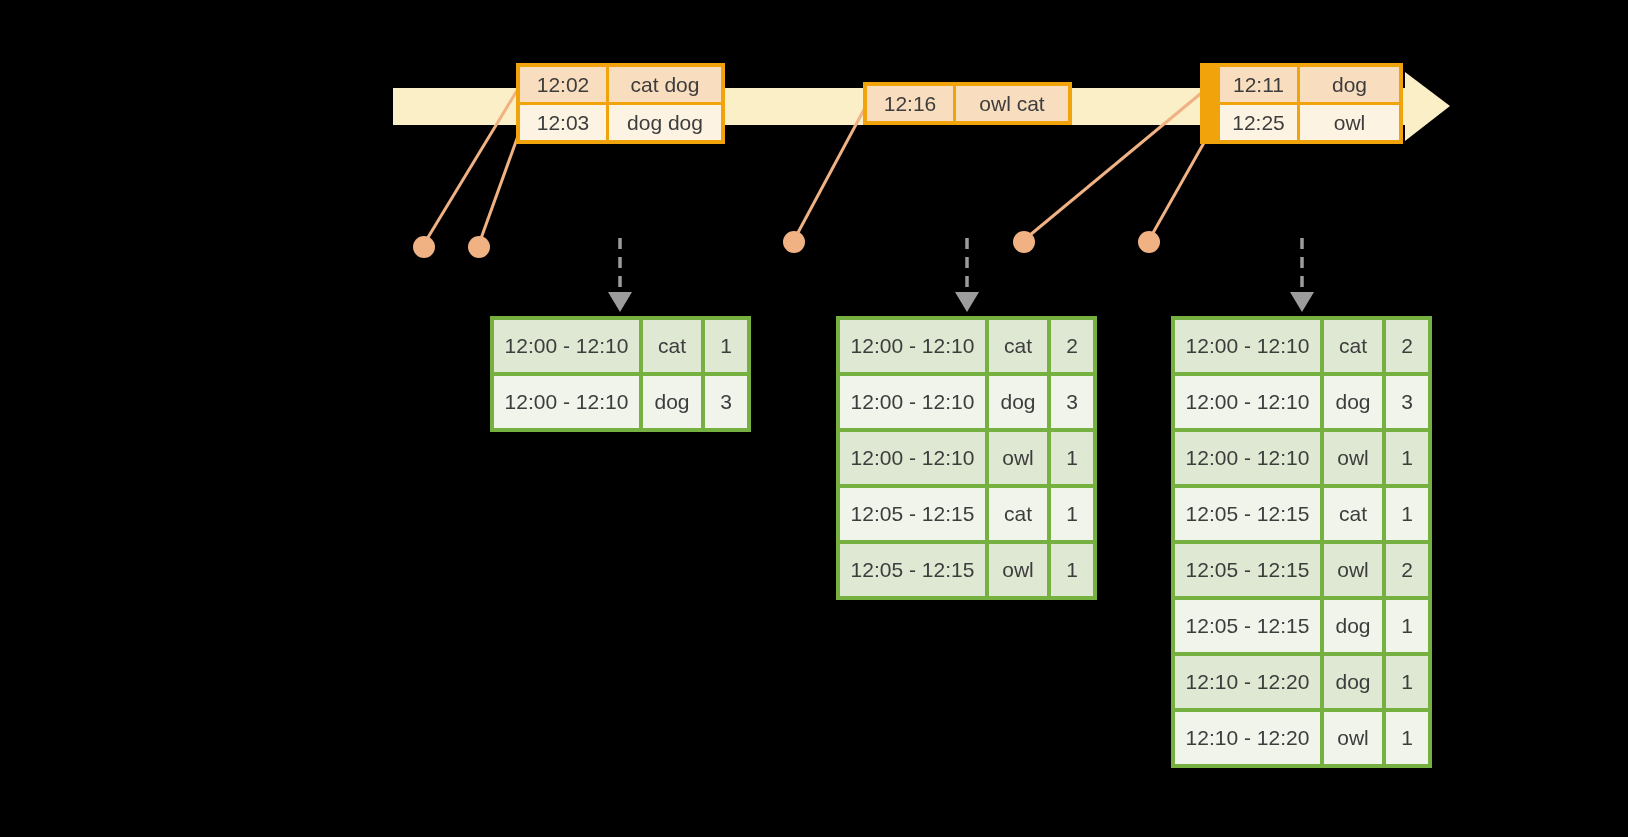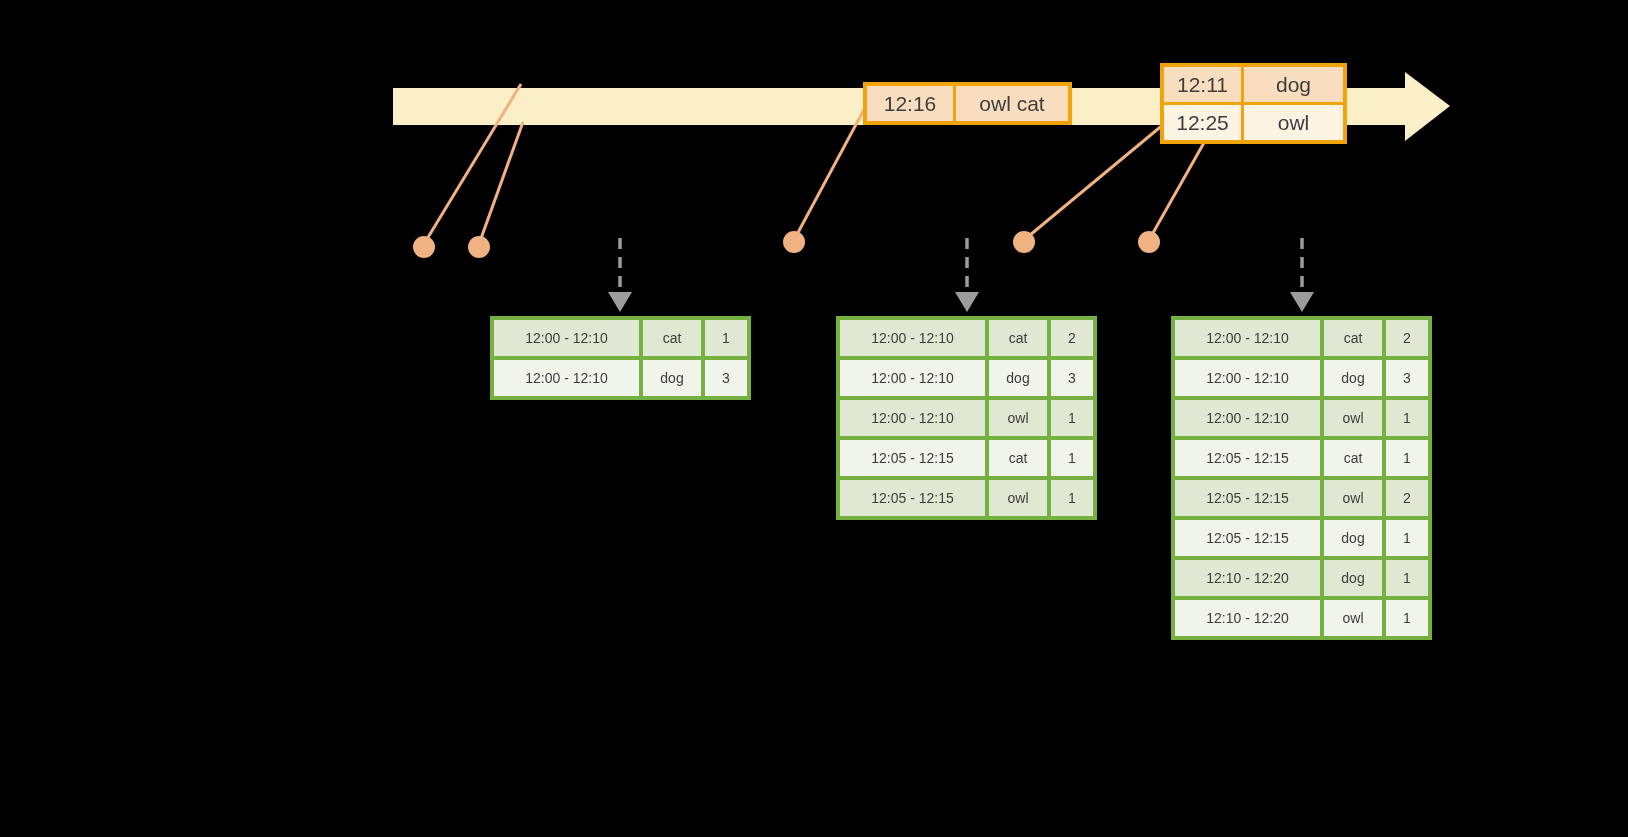--- a/index.html
+++ b/index.html
@@ -40,22 +40,22 @@
   .o-table .o-row:nth-of-type(even) > div{background:var(--orange-row-light);}
 
   
   .g-table{
     position:absolute;display:flex;flex-direction:column;gap:4px;
     background:var(--green-border);border:4px solid var(--green-border);
     z-index:3;
   }
   .g-row{display:grid;grid-template-columns:145px 58px 42px;gap:4px;}
   .g-row > div{
-    height:36px;display:flex;align-items:center;justify-content:center;
-    font-size:14px;color:var(--text);white-space:nowrap;
+    height:52px;display:flex;align-items:center;justify-content:center;
+    font-size:21px;color:var(--text);white-space:nowrap;
   }
   .g-table .g-row:nth-of-type(odd) > div{background:var(--green-row-dark);}
   .g-table .g-row:nth-of-type(even) > div{background:var(--green-row-light);}
 
   svg line.connector{stroke:var(--connector);stroke-width:3;}
   svg circle.dot{fill:var(--connector);}
   svg line.trigger{stroke:var(--trigger-gray);stroke-width:3.5;stroke-dasharray:11 8;}
   svg polygon.trigger-head{fill:var(--trigger-gray);}
 </style>
 </head>
@@ -87,30 +87,42 @@
     <g>
       <line class="trigger" x1="967" y1="238" x2="967" y2="294"></line>
       <polygon class="trigger-head" points="955,292 979,292 967,312"></polygon>
     </g>
     <g>
       <line class="trigger" x1="1302" y1="238" x2="1302" y2="294"></line>
       <polygon class="trigger-head" points="1290,292 1314,292 1302,312"></polygon>
     </g>
   </svg>
 
+  <div class="o-table cols-a" style="left:516px;top:63px;">
+
+      <div class="o-row">
+        <div>12:02</div>
+        <div>cat dog</div>
+      </div>
+
+      <div class="o-row">
+        <div>12:03</div>
+        <div>dog dog</div>
+      </div>
+    </div>
 
   <div class="o-table cols-a" style="left:863px;top:82px;">
 
       <div class="o-row">
         <div>12:16</div>
         <div>owl cat</div>
       </div>
     </div>
 
-  <div class="o-table cols-b" style="left:1160px;top:63px;">
+  <div class="o-table cols-b" style="left:1200px;top:63px;padding-left:16px;">
 
       <div class="o-row">
         <div>12:11</div>
         <div>dog</div>
       </div>
 
       <div class="o-row">
         <div>12:25</div>
         <div>owl</div>
       </div>

